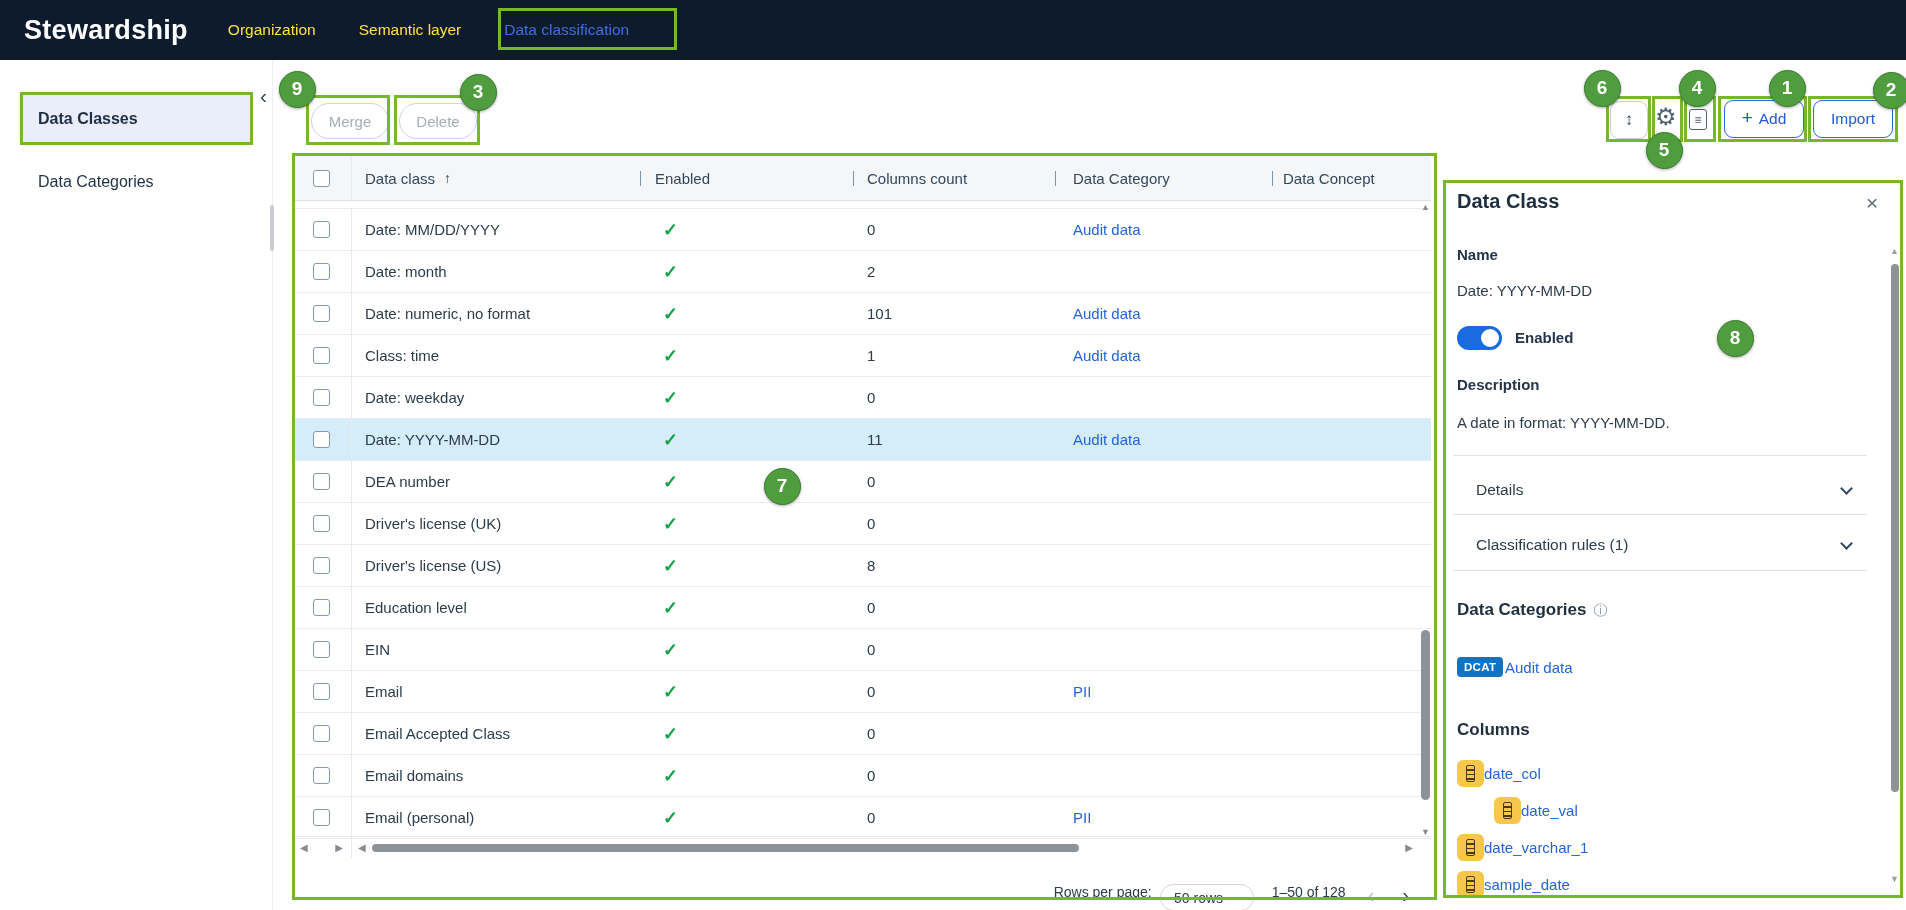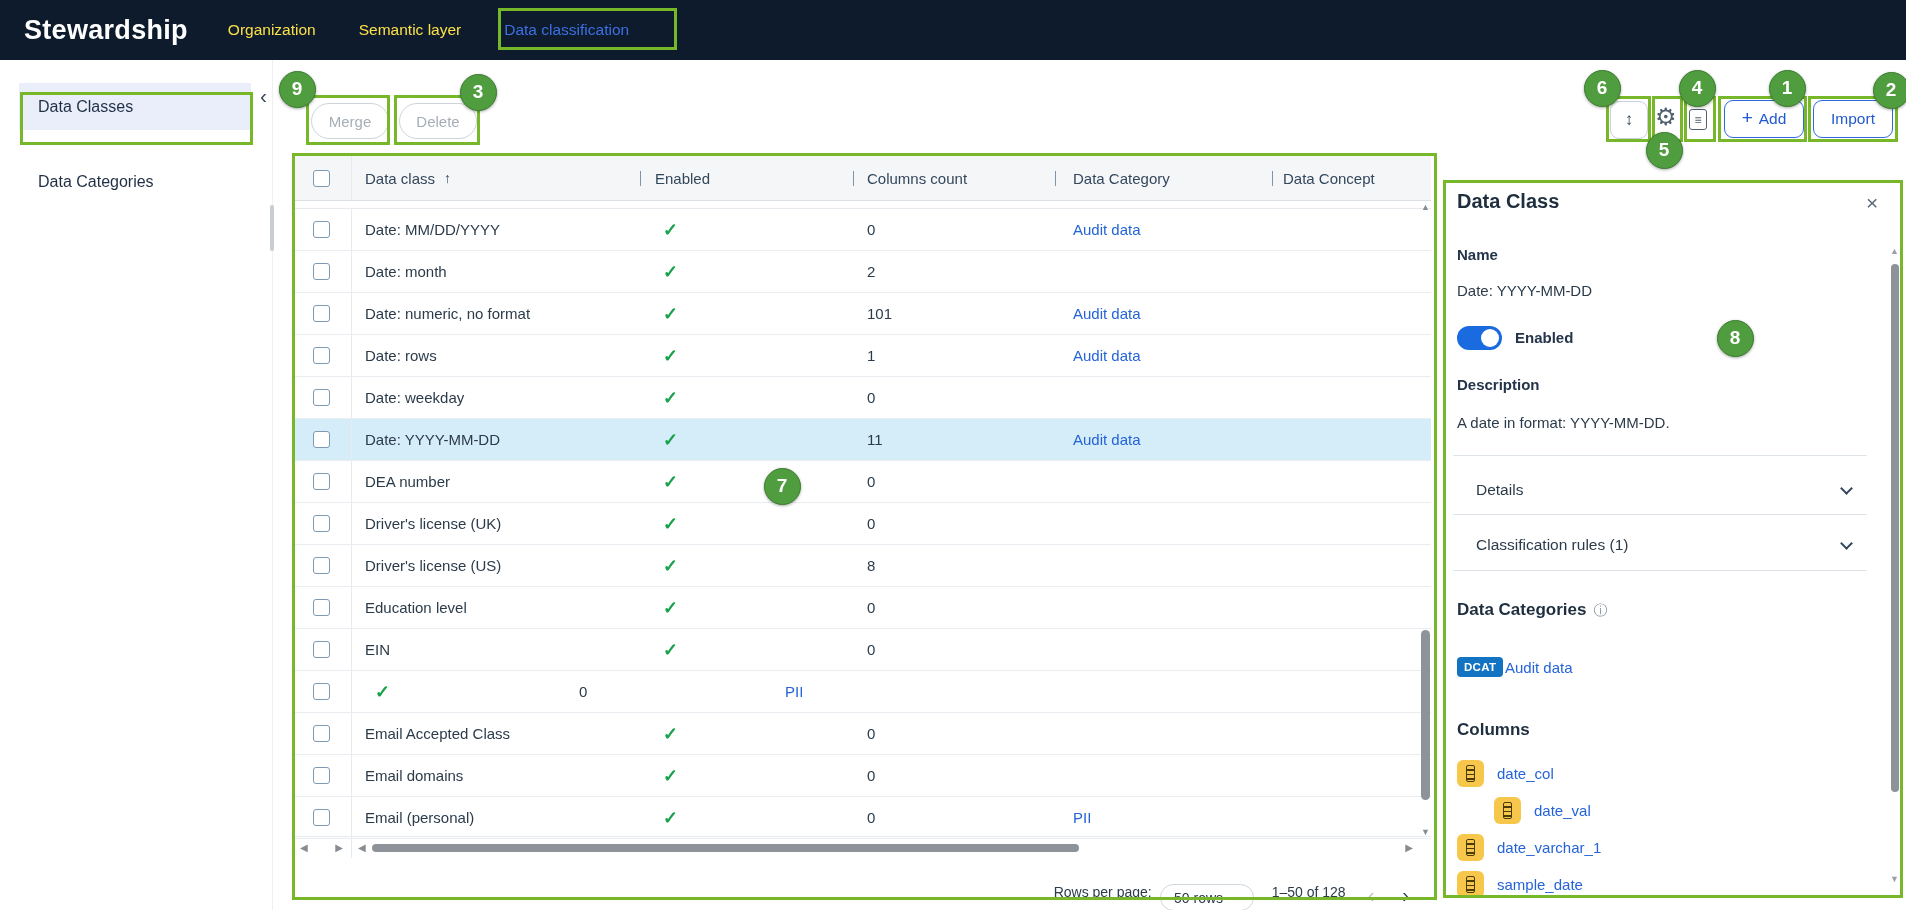--- a/index.html
+++ b/index.html
@@ -102,21 +102,21 @@
   .p-hr{left:10px;width:414px;border-top:1px solid #dde3e9}
   .acc{left:10px;width:414px;height:40px;display:flex;align-items:center;cursor:pointer}
   .acc-label{margin-left:23px;font-size:15.5px;color:#2b3b4a}
   .chev{position:absolute;right:16px;width:9px;height:9px;border-right:2px solid #33475c;
         border-bottom:2px solid #33475c;transform:rotate(45deg);margin-top:-4px}
   .p-h2{font-size:17px;font-weight:600;color:#1e2e3e}
   .info{font-size:14px;color:#8a98a6;font-weight:400;margin-left:7px}
   .dcat{left:14px;top:477px;background:var(--dcat);color:#fff;font-size:11.5px;font-weight:bold;
         padding:4px 7px;border-radius:4px;letter-spacing:.3px}
   .dcat-link{left:62px;top:479px;font-size:15px;color:var(--blue)}
-  .col-item{left:14px;display:flex;align-items:center;gap:13px}
+  .col-item{left:14px;display:flex;align-items:center;}
   .col-icon{width:27px;height:27px;border-radius:6px;background:var(--yellow);
             display:flex;align-items:center;justify-content:center}
   .col-glyph{width:9px;height:17px;border:1.5px solid #4a3b07;border-radius:2px;
              background:repeating-linear-gradient(to bottom,transparent 0 3.2px,#4a3b07 3.2px 4.6px)}
   .col-link{font-size:15px;color:var(--blue)}
   .p-scroll{position:absolute;right:3px;top:66px;width:11px;height:644px;font-size:9px;color:#9aa0a8}
   .ps-up{position:absolute;top:0;left:1px}.ps-down{position:absolute;bottom:6px;left:1px}
   .ps-thumb{position:absolute;left:2px;top:18px;width:8px;height:528px;background:#8e9399;border-radius:4px}
 
   
@@ -132,21 +132,21 @@
   <div class="brand">Stewardship</div>
   <nav class="nav-items" id="nav-items">
       <a class="nav-link">Organization</a>
       <a class="nav-link">Semantic layer</a>
       <a class="nav-link active">Data classification</a>
     </nav>
 </header>
 
 <aside class="sidebar">
   <div id="side-items">
-      <div class="side-item selected" style="top: 23px;">Data Classes</div>
+      <div class="side-item selected" style="top: 35px; font-weight: bold;">Data Classes</div>
       <div class="side-item" style="top: 98px;">Data Categories</div>
     </div>
   <div class="side-thumb"></div>
 </aside>
 <div class="collapse">‹</div>
 
 <button class="btn-muted merge">Merge</button>
 <button class="btn-muted delete">Delete</button>
 <div class="iconbtn">
   <span>↕</span>
@@ -222,21 +222,21 @@
         <div class="td c3">101</div>
         <div class="td c4">
           <a class="cat-link">Audit data</a>
         </div>
         <div class="td c5"></div>
       </div>
       <div class="trow">
         <div class="td c0">
           <span class="cbx"></span>
         </div>
-        <div class="td c1">Date: rows</div>
+        <div class="td c1">Class: time</div>
         <div class="td c2">
           <span class="tick">✓</span>
         </div>
         <div class="td c3">1</div>
         <div class="td c4">
           <a class="cat-link">Audit data</a>
         </div>
         <div class="td c5"></div>
       </div>
       <div class="trow">
@@ -322,20 +322,21 @@
           <span class="tick">✓</span>
         </div>
         <div class="td c3">0</div>
         <div class="td c4"></div>
         <div class="td c5"></div>
       </div>
       <div class="trow">
         <div class="td c0">
           <span class="cbx"></span>
         </div>
+        <div class="td c1">Email</div>
         <div class="td c2">
           <span class="tick">✓</span>
         </div>
         <div class="td c3">0</div>
         <div class="td c4">
           <a class="cat-link">PII</a>
         </div>
         <div class="td c5"></div>
       </div>
       <div class="trow">

